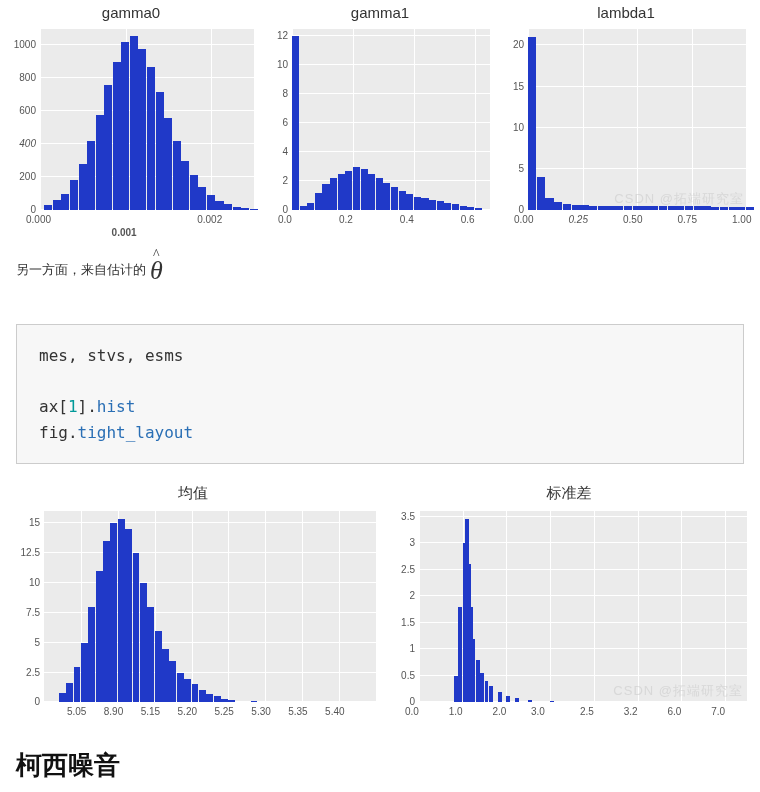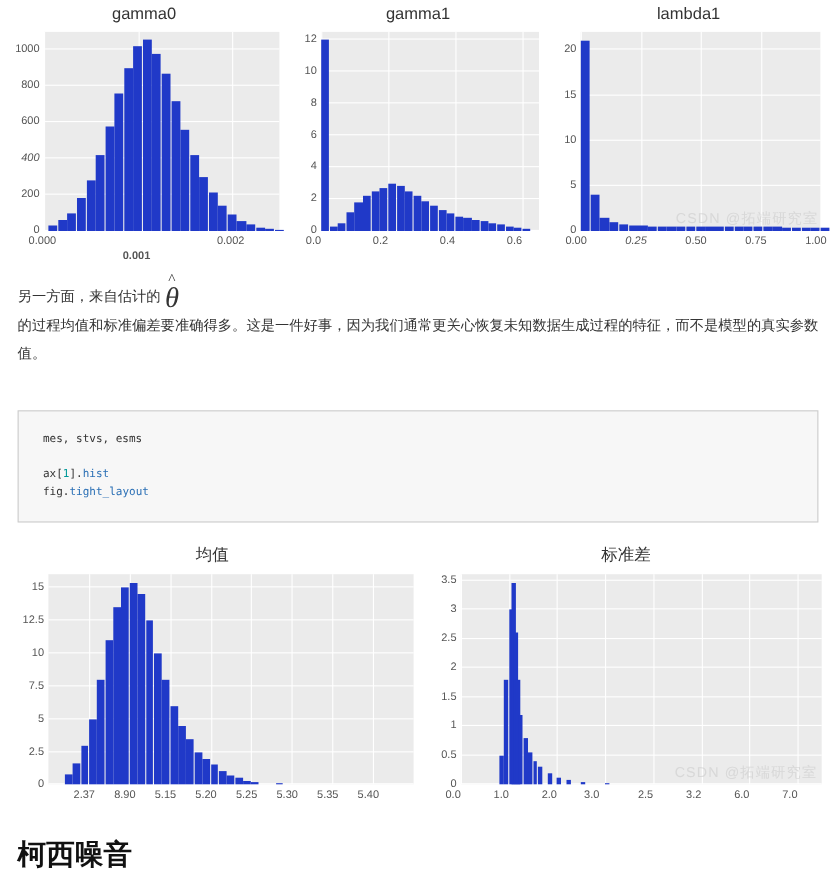--- a/index.html
+++ b/index.html
@@ -62,21 +62,21 @@
     top: -10px; left: 3px;
     font-size: 14px;
     font-style: normal;
   }
   .codebox {
     margin: 40px 12px 20px 12px;
     border: 1px solid #ccc;
     background: #f7f7f7;
     padding: 18px 22px;
     font-family: "Menlo", "Consolas", monospace;
-    font-size: 10px;
+    font-size: 16px;
     line-height: 1.6;
     color: #333;
     white-space: pre;
   }
   .code-attr { color: #2a6fb5; }
   .code-idx  { color: #099; }
   h2.section {
     font-size: 26px;
     font-weight: 700;
     margin: 26px 12px 8px 12px;
@@ -251,21 +251,20 @@
         <div class="axis-label" style="left: 121px; top: 189px;">0.50</div>
         <div class="axis-label" style="left: 175.5px; top: 189px;">0.75</div>
         <div class="axis-label" style="left: 230px; top: 189px;">1.00</div>
       </div>
   </div>
 </div>
 
 <div class="para">
   <span>另一方面，来自估计的</span>
   <span class="theta">θ</span>
-  <span>的过程均值和标准偏差要准确得多。这是一件好事，因为我们通常更关心恢复未知数据生成过程的特征，而不是模型的真实参数值。</span>
 </div>
 
 <div class="codebox"><span>mes, stvs, esms</span>
 
 <span><span>ax</span><span>[</span><span class="code-idx">1</span><span>].</span><span class="code-attr">hist</span></span>
 <span><span>fig.</span><span class="code-attr">tight_layout</span></span></div>
 
 <div class="row" style="margin:6px 4px 0 4px;">
   <div class="chart-wrap" style="flex:1;">
     <div class="chart-title">均值</div>
@@ -312,21 +311,21 @@
           <div class="bar" style="left: 184.444px; width: 6.87778px; height: 2.3875px;"></div>
           <div class="bar" style="left: 206.578px; width: 6.87778px; height: 1.19375px;"></div>
         </div>
     <div class="axis-label" style="right: 338px; top: 189px;">0</div>
         <div class="axis-label" style="right: 338px; top: 159.156px;">2.5</div>
         <div class="axis-label" style="right: 338px; top: 129.312px;">5</div>
         <div class="axis-label" style="right: 338px; top: 99.4688px;">7.5</div>
         <div class="axis-label" style="right: 338px; top: 69.625px;">10</div>
         <div class="axis-label" style="right: 338px; top: 39.7812px;">12.5</div>
         <div class="axis-label" style="right: 338px; top: 9.9375px;">15</div>
-        <div class="axis-label" style="left: 58.8889px; top: 199px;">2.37</div>
+        <div class="axis-label" style="left: 58.8889px; top: 199px;">5.05</div>
         <div class="axis-label" style="left: 95.7778px; top: 199px;">8.90</div>
         <div class="axis-label" style="left: 132.667px; top: 199px;">5.15</div>
         <div class="axis-label" style="left: 169.556px; top: 199px;">5.20</div>
         <div class="axis-label" style="left: 206.444px; top: 199px;">5.25</div>
         <div class="axis-label" style="left: 243.333px; top: 199px;">5.30</div>
         <div class="axis-label" style="left: 280.222px; top: 199px;">5.35</div>
         <div class="axis-label" style="left: 317.111px; top: 199px;">5.40</div>
       </div>
   </div>
   <div class="chart-wrap" style="flex:1;">

